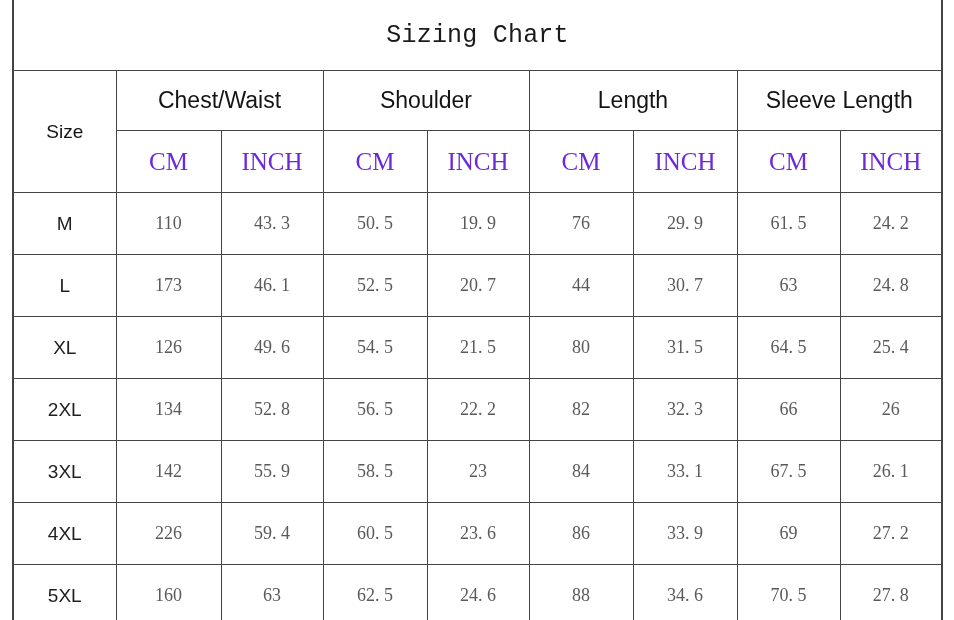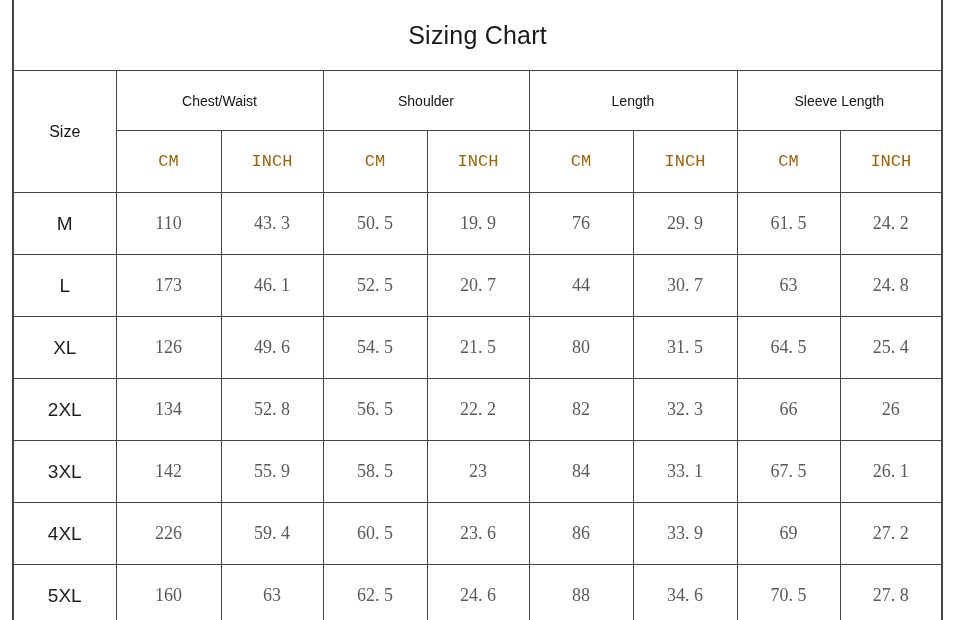--- a/index.html
+++ b/index.html
@@ -46,44 +46,44 @@
     text-align: center;
     vertical-align: middle;
     font-weight: normal;
   }
 
   
   .title-cell {
     height: 70px;
     border: 0 !important;
     border-bottom: 1.5px solid #444444 !important;
-    font-family: Liberation Sans, sans-serif;
+    font-family: Liberation Mono, monospace;
     font-size: 25px;
     color: #1a1a1a;
     letter-spacing: 0.2px;
   }
 
   .group-head {
     height: 59px;
     font-family: "Liberation Sans", sans-serif;
-    font-size: 14px;
+    font-size: 23px;
     color: #141414;
   }
 
   .size-head {
     font-family: "Liberation Sans", sans-serif;
-    font-size: 16px;
+    font-size: 19px;
     color: #141414;
   }
 
   .unit-head {
     height: 61px;
-    font-family: Liberation Mono, monospace;
-    font-size: 17px;
-    color: #a16207;
+    font-family: Liberation Serif, serif;
+    font-size: 25px;
+    color: #6d28d9;
   }
 
   .row-size {
     font-family: "Liberation Sans", sans-serif;
     font-size: 19px;
     font-weight: bold;
     color: #1f1f1f;
   }
 
   .data-cell {

